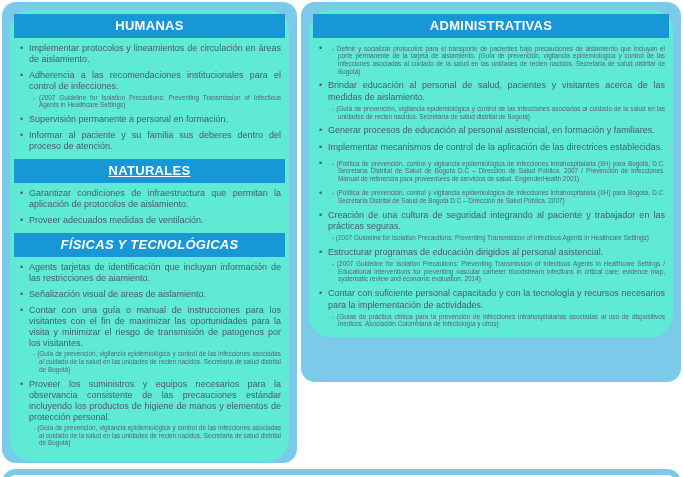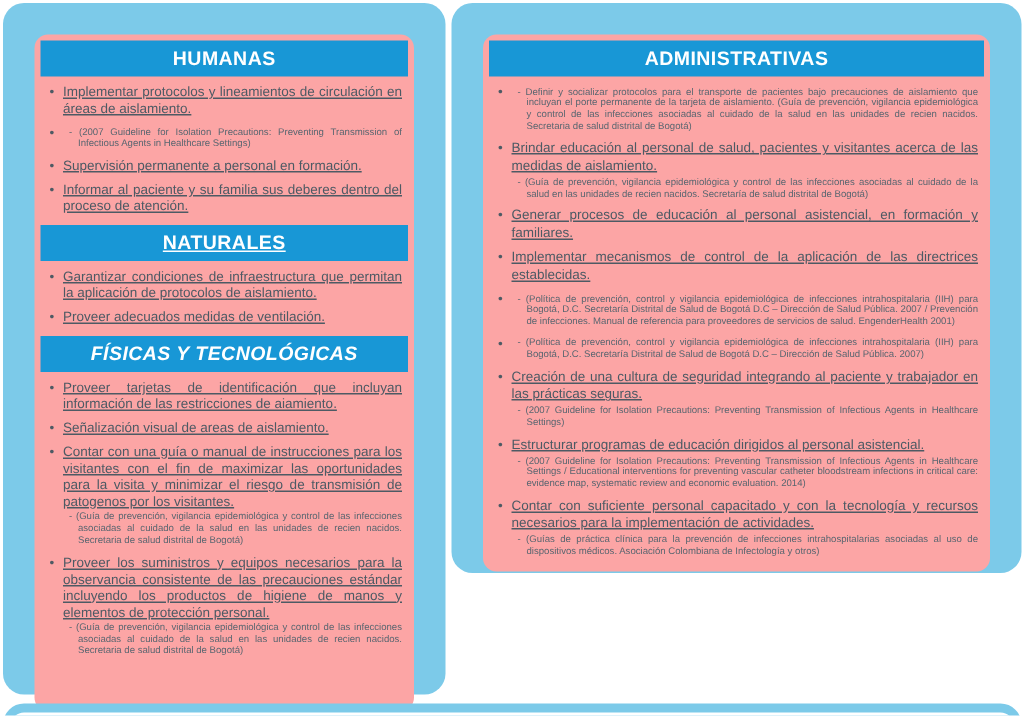--- a/index.html
+++ b/index.html
@@ -6,37 +6,36 @@
   body{
     width:683px;height:477px;overflow:hidden;position:relative;
     background:#ffffff;
     font-family:"Liberation Sans",sans-serif;
     -webkit-font-smoothing:antialiased;
   }
   .panel{position:absolute;border-radius:14px;}
   .panel-left{left:2px;top:2px;width:295px;height:461px;}
   .panel-right{left:301px;top:2px;width:380px;height:380px;}
   .panel-inner{
-    background:#fca5a5;border-radius:9px;margin:21px;
+    background:#5eead4;border-radius:21px;margin:8px;
     padding:2px 3px 4px 3px;box-sizing:border-box;
   }
   .panel-left .panel-inner{min-height:451px;}
   .section-header{
     color:#ffffff;font-weight:bold;font-size:13px;letter-spacing:.3px;
     text-align:center;padding:4px 0 5px 0;margin:2px 1px 5px 1px;
   }
   .section + .section .section-header{margin-top:7px;}
   ul.items{list-style:none;margin:0;padding:0 5px 0 7px;}
   li.item{display:flex;margin-bottom:5px;}
   .dot{flex:0 0 9px;font-size:9px;line-height:11px;color:#4d5a64;}
   .item-body{flex:1;min-width:0;}
   .item-text{
     margin:0;font-size:9px;line-height:11px;color:#4d5a64;
     text-align:justify;
-    text-decoration:underline;
   }
   .panel-right .item-text{line-height:11.5px;}
   .item-note{
     margin:1.5px 0 0 4px;font-size:6.4px;line-height:7.7px;color:#5a6670;
     text-align:justify;padding-left:6px;text-indent:-6px;
   }
   .bottom-strip{
     position:absolute;left:2px;top:469px;width:679px;height:30px;
     border-radius:14px 14px 0 0;
   }
@@ -54,20 +53,21 @@
         <ul class="items">
           <li class="item">
             <span class="dot">•</span>
             <div class="item-body">
               <p class="item-text">Implementar protocolos y lineamientos de circulación en áreas de aislamiento.</p>
             </div>
           </li>
           <li class="item">
             <span class="dot">•</span>
             <div class="item-body">
+              <p class="item-text">Adherencia a las recomendaciones institucionales para el control de infecciones.</p>
               <p class="item-note">- (2007 Guideline for Isolation Precautions: Preventing Transmission of Infectious Agents in Healthcare Settings)</p>
             </div>
           </li>
           <li class="item">
             <span class="dot">•</span>
             <div class="item-body">
               <p class="item-text">Supervisión permanente a personal en formación.</p>
             </div>
           </li>
           <li class="item">
@@ -94,21 +94,21 @@
             </div>
           </li>
         </ul>
       </div>
       <div class="section">
         <div class="section-header" style="background: rgb(24, 151, 214); font-style: italic;">FÍSICAS Y TECNOLÓGICAS</div>
         <ul class="items">
           <li class="item">
             <span class="dot">•</span>
             <div class="item-body">
-              <p class="item-text">Proveer tarjetas de identificación que incluyan información de las restricciones de aiamiento.</p>
+              <p class="item-text">Agents tarjetas de identificación que incluyan información de las restricciones de aiamiento.</p>
             </div>
           </li>
           <li class="item">
             <span class="dot">•</span>
             <div class="item-body">
               <p class="item-text">Señalización visual de areas de aislamiento.</p>
             </div>
           </li>
           <li class="item">
             <span class="dot">•</span>

